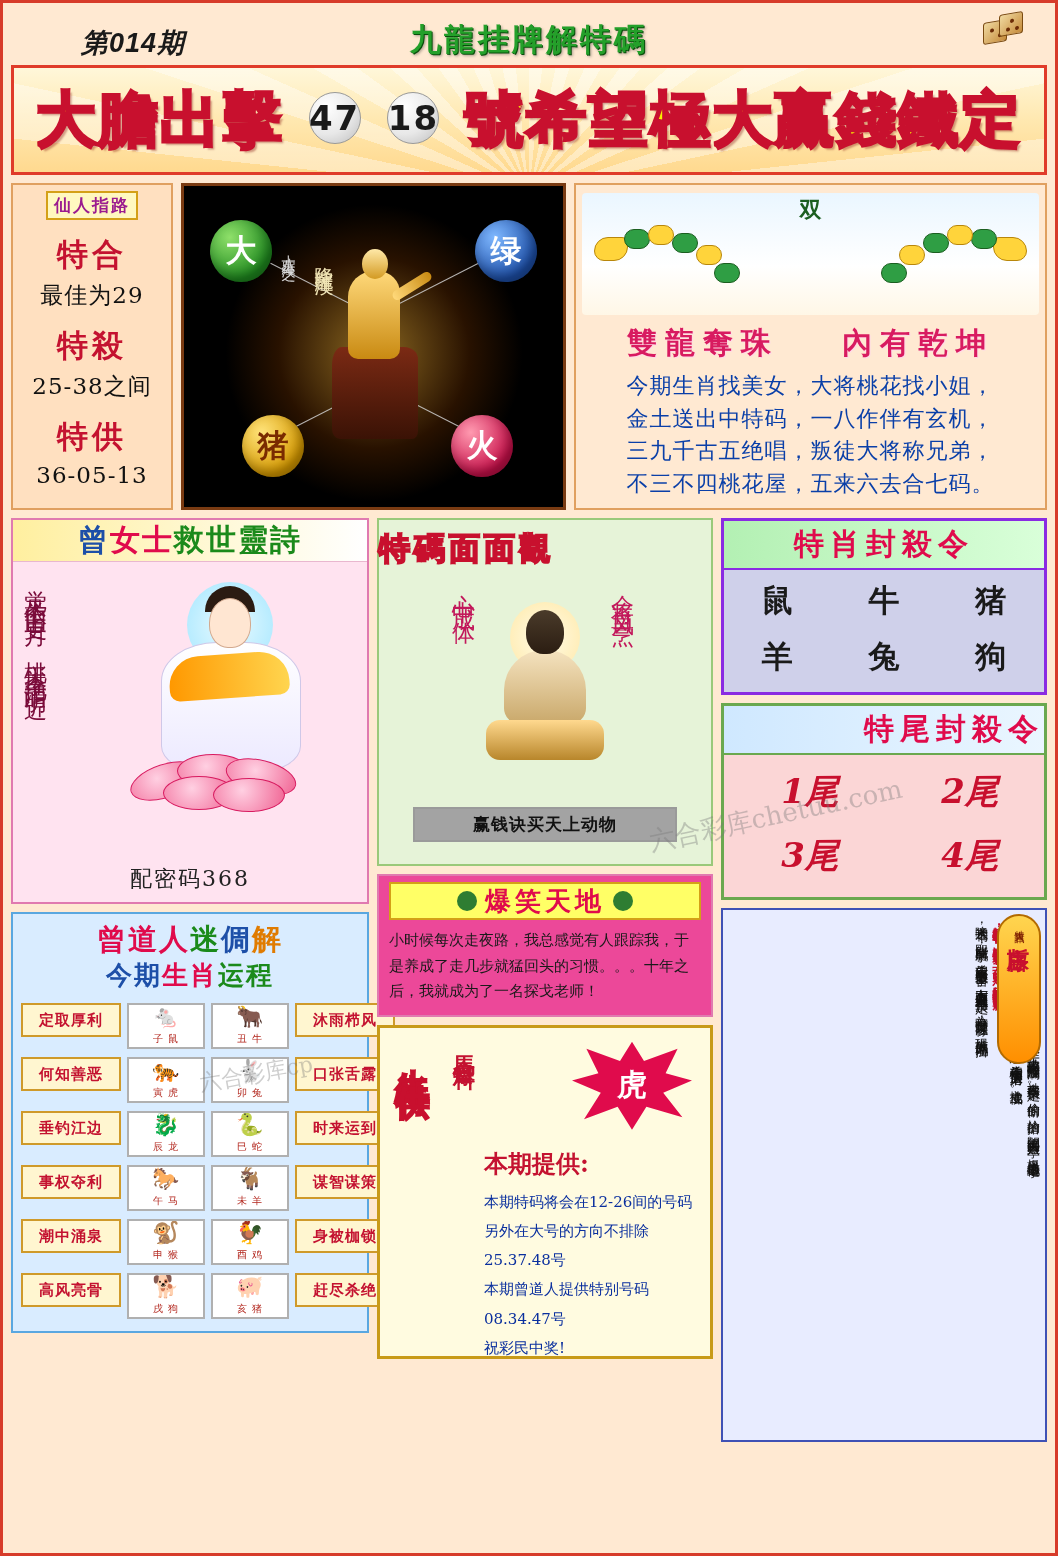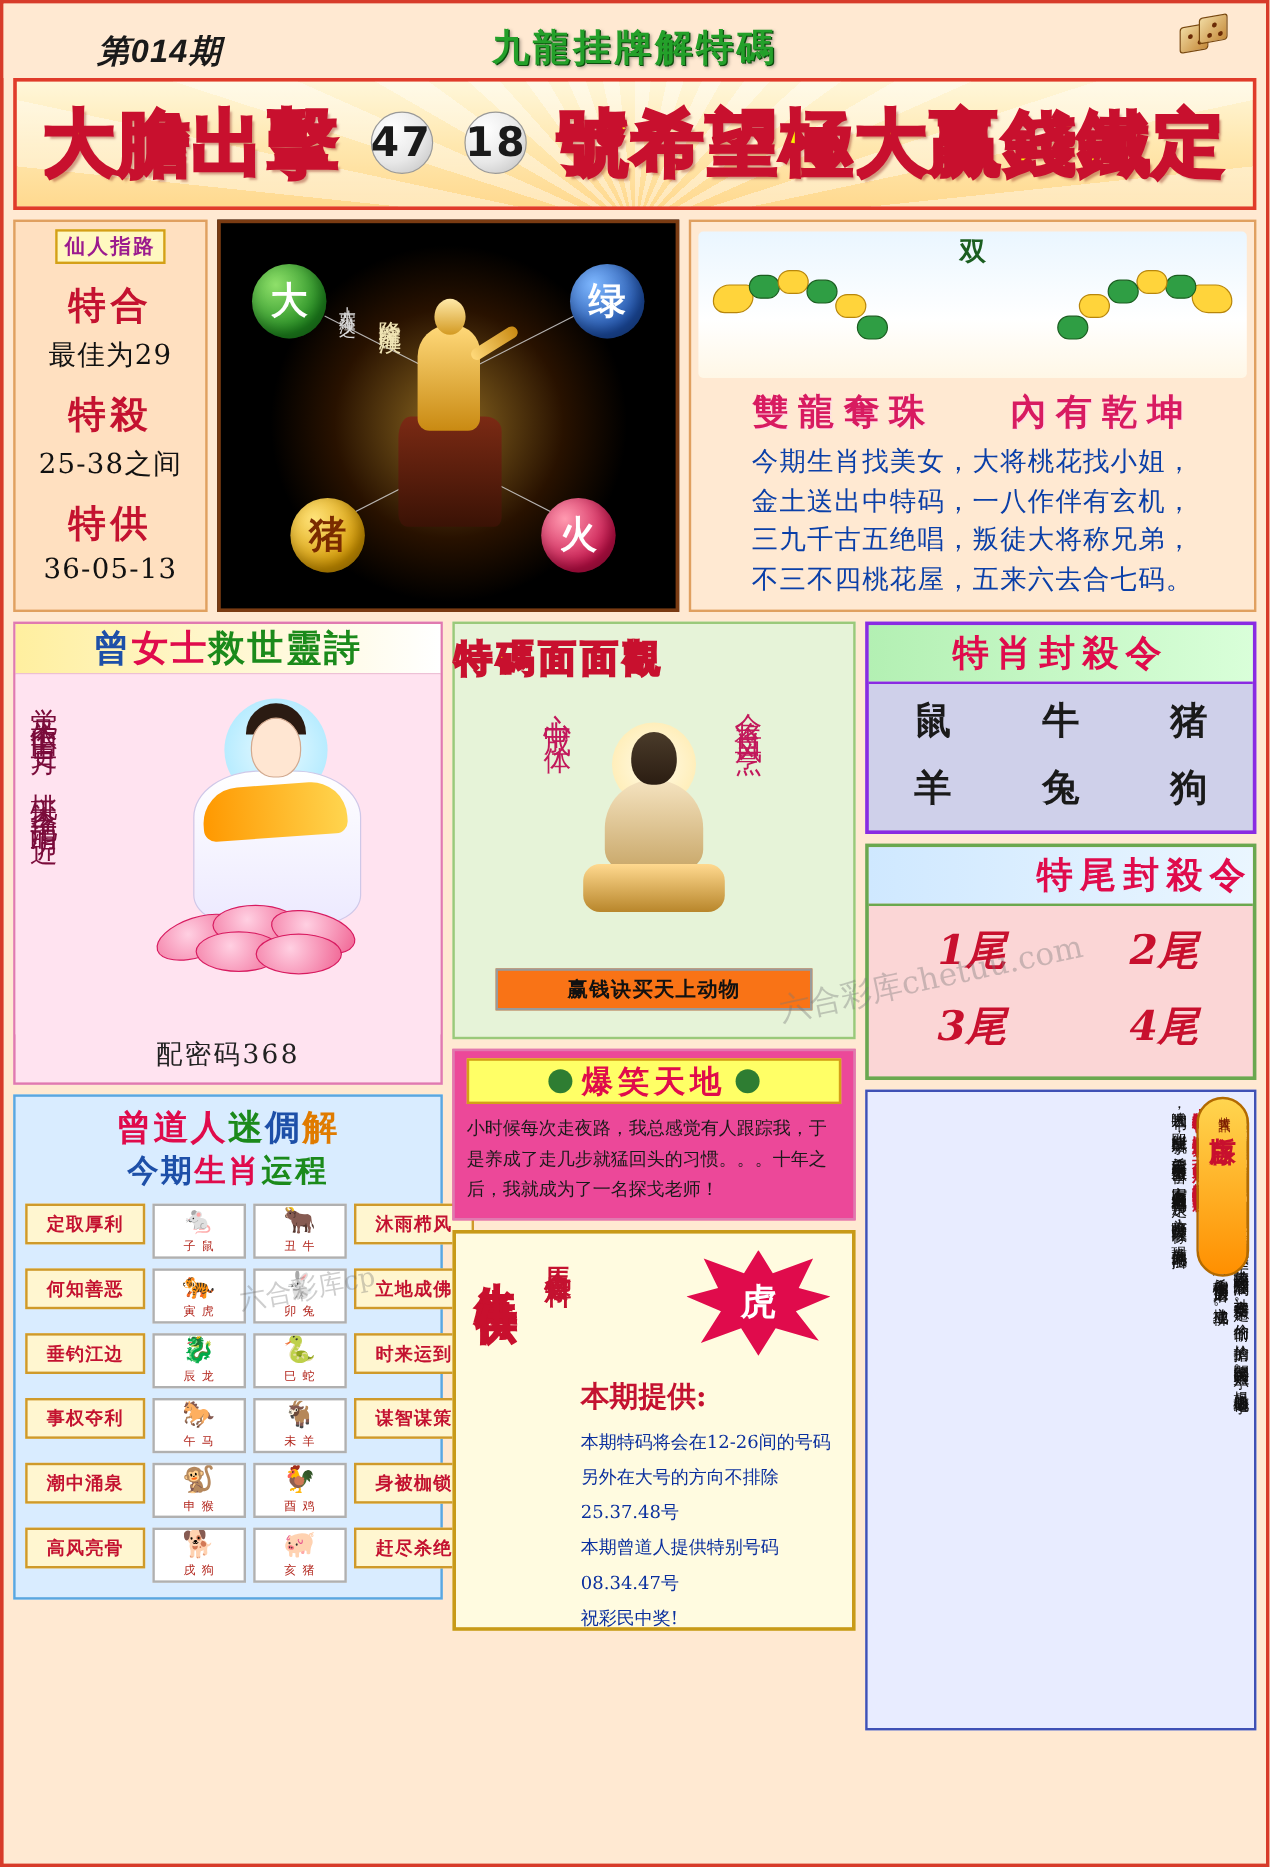--- a/index.html
+++ b/index.html
@@ -387,21 +387,21 @@
   .buddha .bhalo { position:absolute; left:40px; top:0; width:70px;height:70px;border-radius:50%;
             background: radial-gradient(circle,#fffbe8,#ffe9a8);}
   .buddha .bhead { position:absolute; left:56px; top:8px; width:38px;height:44px;border-radius:50% 50% 45% 45%;
             background: linear-gradient(180deg,#4a3b2a,#2b1d12);}
   .buddha .bbody { position:absolute; left:34px; top:48px; width:82px;height:74px;border-radius:40px 40px 16px 16px;
             background: linear-gradient(180deg,#f5e3c0,#c9a86a);}
   .buddha .bbase { position:absolute; left:16px; top:118px; width:118px;height:40px;border-radius:14px;
             background: linear-gradient(180deg,#ffd98f,#b8862b);}
   .tema-note {
     position: absolute; left: 34px; right: 34px; bottom: 22px;
-    background: #f97316; border: 2px solid #9a9a9a;
+    background: #a3a3a3; border: 2px solid #9a9a9a;
     text-align: center; font-size: 17px; font-weight: bold; color: #111;
     padding: 4px 0; letter-spacing: 1px;
     font-family: "DejaVu Sans", sans-serif;
   }
   .joke-box { margin-top: 8px; border: 2px solid #e07ab0; background: #ec4899; }
   .joke-title {
     margin: 6px 10px 0;
     background: #ffff66; border: 2px solid #d4a017;
     display: flex; align-items: center; justify-content: center; gap: 8px;
     height: 38px;
@@ -689,21 +689,21 @@
 
           <div class="zg-word">何知善恶</div>
           <div class="zg-animal">
               <span class="glyph">🐅</span>
               <span class="cap">寅 虎</span>
             </div>
           <div class="zg-animal">
               <span class="glyph">🐇</span>
               <span class="cap">卯 兔</span>
             </div>
-          <div class="zg-word">立地成佛</div>
+          <div class="zg-word">口张舌露</div>
 
           <div class="zg-word">垂钓江边</div>
           <div class="zg-animal">
               <span class="glyph">🐉</span>
               <span class="cap">辰 龙</span>
             </div>
           <div class="zg-animal">
               <span class="glyph">🐍</span>
               <span class="cap">巳 蛇</span>
             </div>

